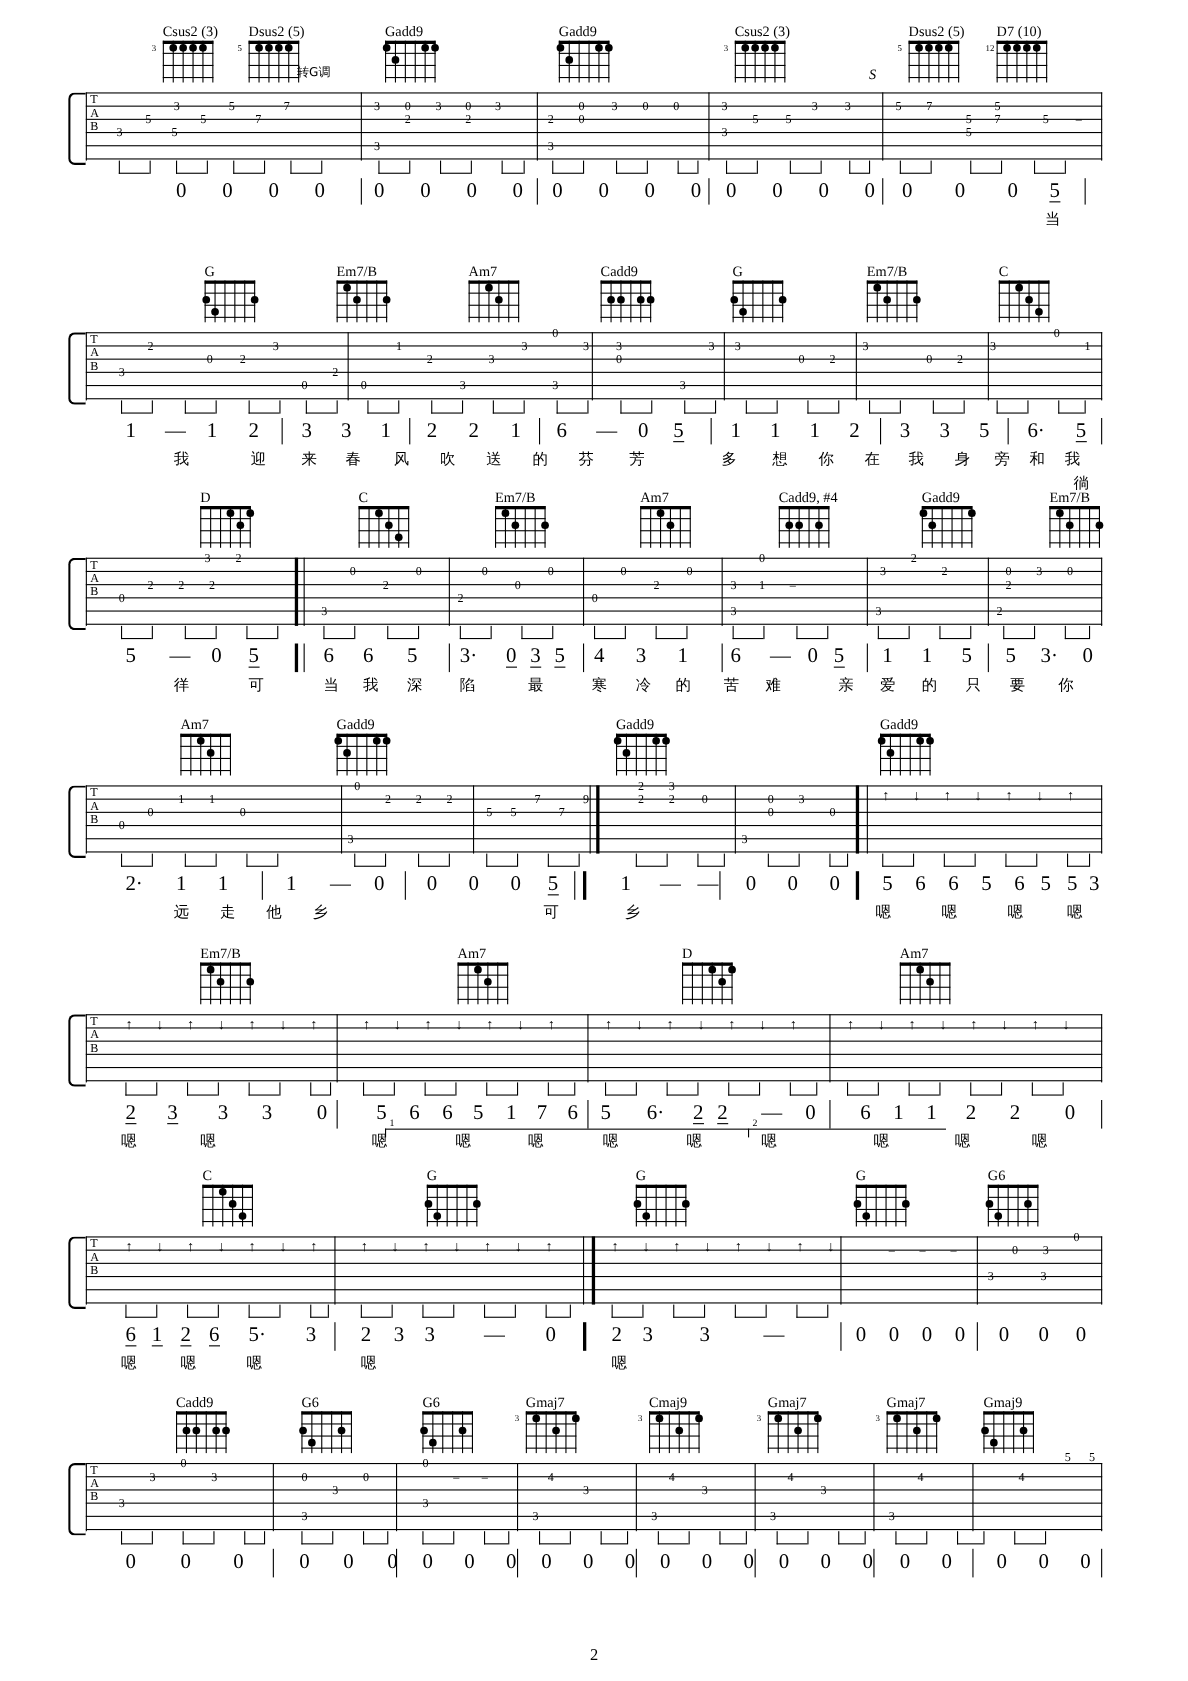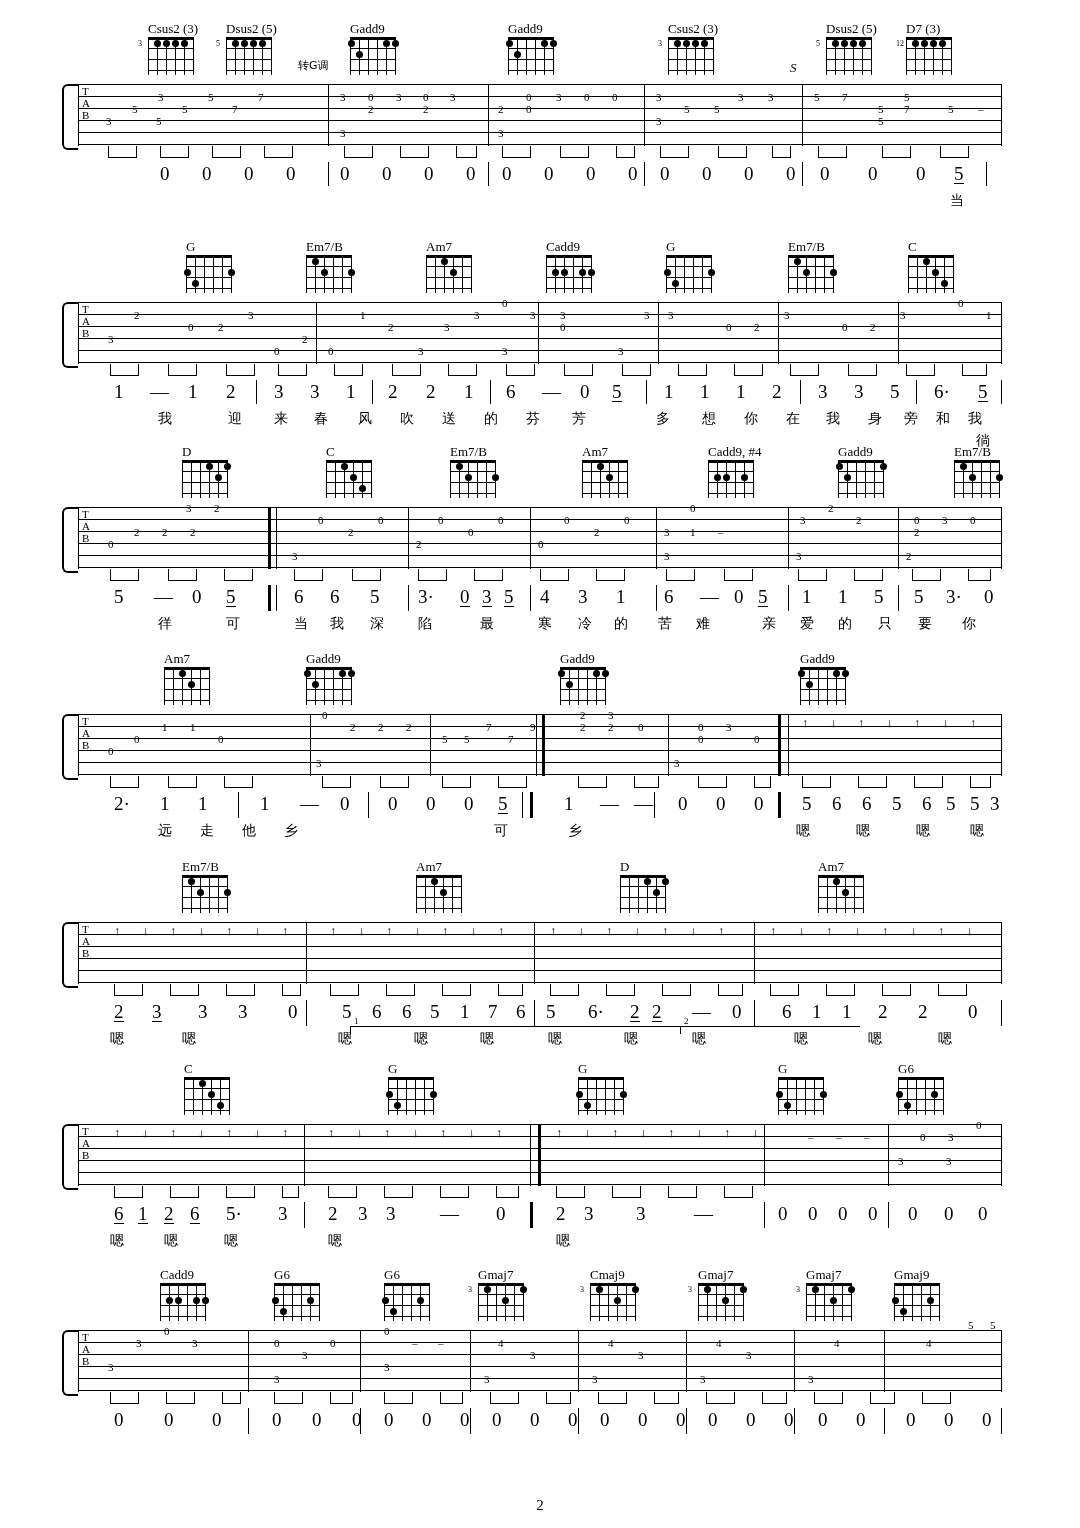--- a/index.html
+++ b/index.html
@@ -170,40 +170,40 @@
               <div class="vline" style="left:36px"></div>
               <div class="vline" style="left:45px"></div>
           <div class="fretnum" style="top:3px;">5</div>
           <div class="dot" style="left:6px;top:3px;"></div>
               <div class="dot" style="left:15px;top:3px;"></div>
               <div class="dot" style="left:24px;top:3px;"></div>
               <div class="dot" style="left:33px;top:3px;"></div>
         </div>
       </div>
       <div class="chord" style="left:828px;">
-        <div class="cname">D7 (3)</div>
+        <div class="cname">D7 (10)</div>
         <div class="grid">
           <div class="nut"></div>
           <div class="hline" style="top:11px;"></div>
               <div class="hline" style="top:22px;"></div>
               <div class="hline" style="top:33px;"></div>
           <div class="vline" style="left:0"></div>
               <div class="vline" style="left:9px"></div>
               <div class="vline" style="left:18px"></div>
               <div class="vline" style="left:27px"></div>
               <div class="vline" style="left:36px"></div>
               <div class="vline" style="left:45px"></div>
           <div class="fretnum" style="top:3px;">12</div>
           <div class="dot" style="left:6px;top:3px;"></div>
               <div class="dot" style="left:15px;top:3px;"></div>
               <div class="dot" style="left:24px;top:3px;"></div>
               <div class="dot" style="left:33px;top:3px;"></div>
         </div>
       </div>
-      <div class="tinylab" style="left:220px;top:36px;font-family:'DejaVu Sans',sans-serif;">转G调</div>
+      <div class="tinylab" style="left:192px;top:36px;font-family:'DejaVu Sans',sans-serif;">转G调</div>
       <div class="tinylab" style="left:712px;top:38px;font-style:italic;font-size:13px;">S</div>
     </div>
 
     <div class="staff" style="height:62px;">
       <div class="brace"></div>
       <div class="ln" style="top:0;"></div>
           <div class="ln" style="top:12px;"></div>
           <div class="ln" style="top:24px;"></div>
           <div class="ln" style="top:36px;"></div>
           <div class="ln" style="top:48px;"></div>

